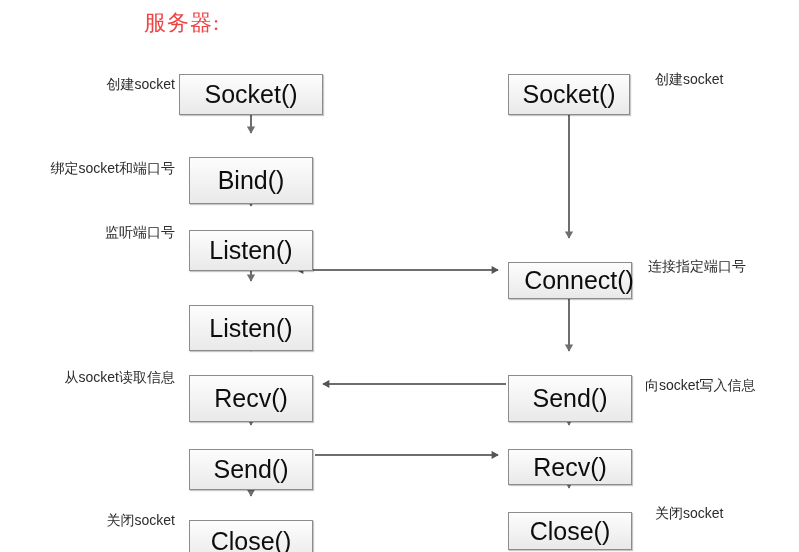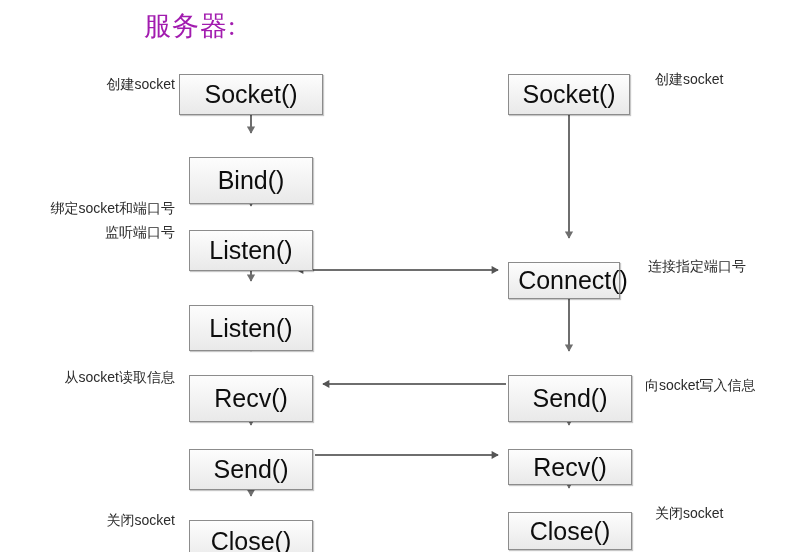--- a/index.html
+++ b/index.html
@@ -15,23 +15,23 @@
     position: relative;
     width: 799px;
     height: 552px;
     background: #ffffff;
     overflow: hidden;
   }
   
   .col-title {
     position: absolute;
     font-family: "Liberation Serif", "DejaVu Serif", serif;
-    font-size: 27px;
+    font-size: 22px;
     font-weight: 400;
-    color: #a21caf;
+    color: #ef4444;
     letter-spacing: 1px;
     white-space: nowrap;
   }
   
   .node {
     position: absolute;
     box-sizing: border-box;
     border: 1px solid #8c8c8c;
     background: linear-gradient(to bottom, #fdfdfd 0%, #f4f4f4 45%, #e9e9e9 100%);
     box-shadow: 1px 1px 1px rgba(0,0,0,0.22);
@@ -105,27 +105,27 @@
 
   <div class="node" style="left:179px; top:60px; width:144px; height:41px;">Socket()</div>
   <div class="node" style="left:189px; top:143px; width:124px; height:47px;">Bind()</div>
   <div class="node" style="left:189px; top:216px; width:124px; height:41px;">Listen()</div>
   <div class="node" style="left:189px; top:291px; width:124px; height:46px;">Listen()</div>
   <div class="node" style="left:189px; top:361px; width:124px; height:47px;">Recv()</div>
   <div class="node" style="left:189px; top:435px; width:124px; height:41px;">Send()</div>
   <div class="node" style="left:189px; top:506px; width:124px; height:42px;">Close()</div>
 
   <div class="node" style="left:508px; top:60px; width:122px; height:41px;">Socket()</div>
-  <div class="node" style="left:508px; top:248px; width:112px; height:37px;padding-left:18px;">Connect()</div>
+  <div class="node" style="left:508px; top:248px; width:124px; height:37px;padding-left:18px;">Connect()</div>
   <div class="node" style="left:508px; top:361px; width:124px; height:47px;">Send()</div>
   <div class="node" style="left:508px; top:435px; width:124px; height:36px;">Recv()</div>
   <div class="node" style="left:508px; top:498px; width:124px; height:38px;">Close()</div>
 
   <div class="note right-align" style="left:45px; top:76px; width:130px;">创建socket</div>
-  <div class="note right-align" style="left:8px; top:160px; width:167px;margin-top:40px;">绑定socket和端口号</div>
+  <div class="note right-align" style="left:8px; top:160px; width:167px;">绑定socket和端口号</div>
   <div class="note right-align" style="left:35px; top:224px; width:140px;">监听端口号</div>
   <div class="note right-align" style="left:18px; top:369px; width:157px;">从socket读取信息</div>
   <div class="note right-align" style="left:45px; top:512px; width:130px;">关闭socket</div>
 
   <div class="note" style="left:655px; top:71px; width:140px;">创建socket</div>
   <div class="note" style="left:648px; top:258px; width:150px;">连接指定端口号</div>
   <div class="note" style="left:645px; top:377px; width:153px;">向socket写入信息</div>
   <div class="note" style="left:655px; top:505px; width:140px;">关闭socket</div>
 
 </div>

